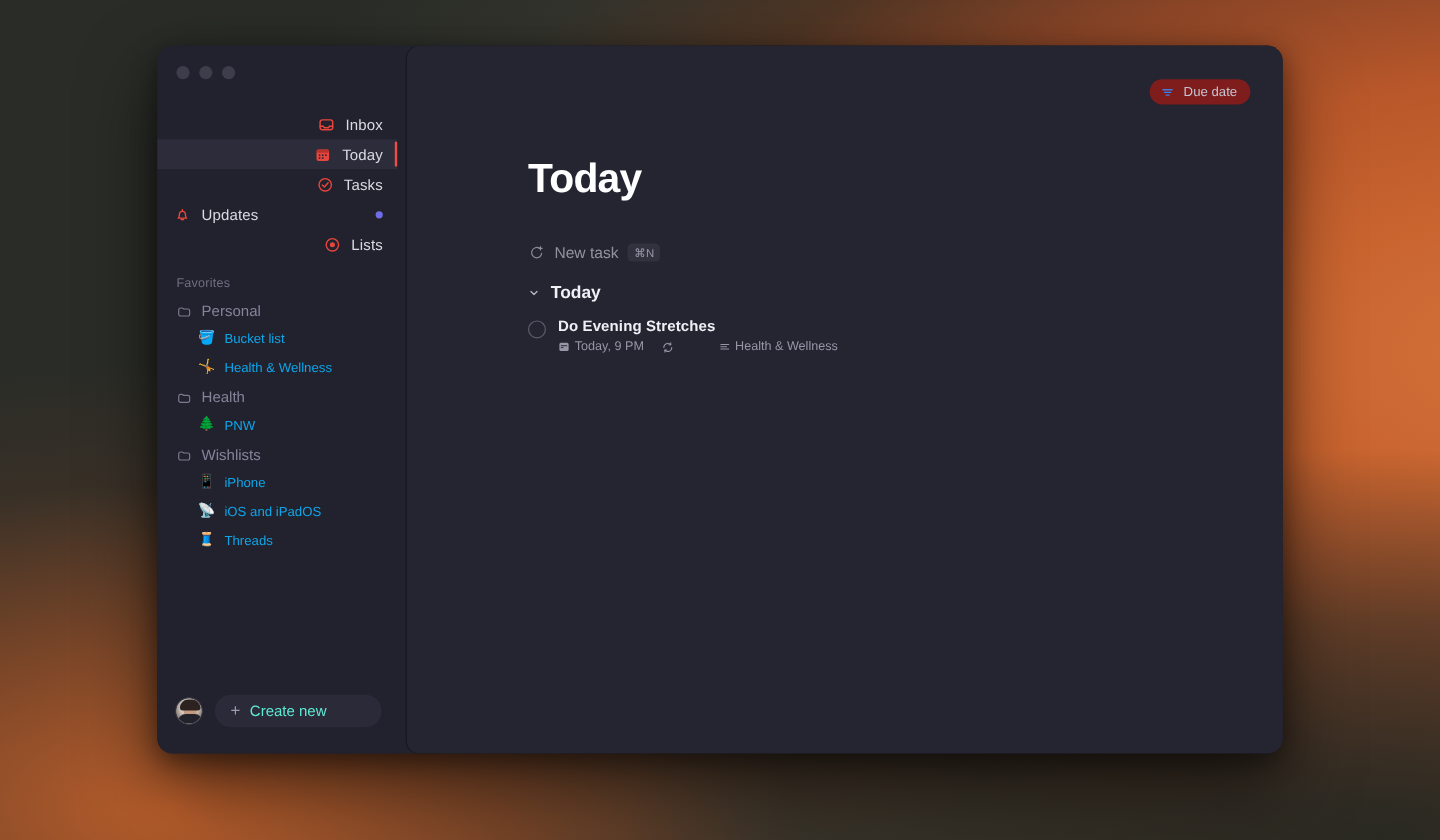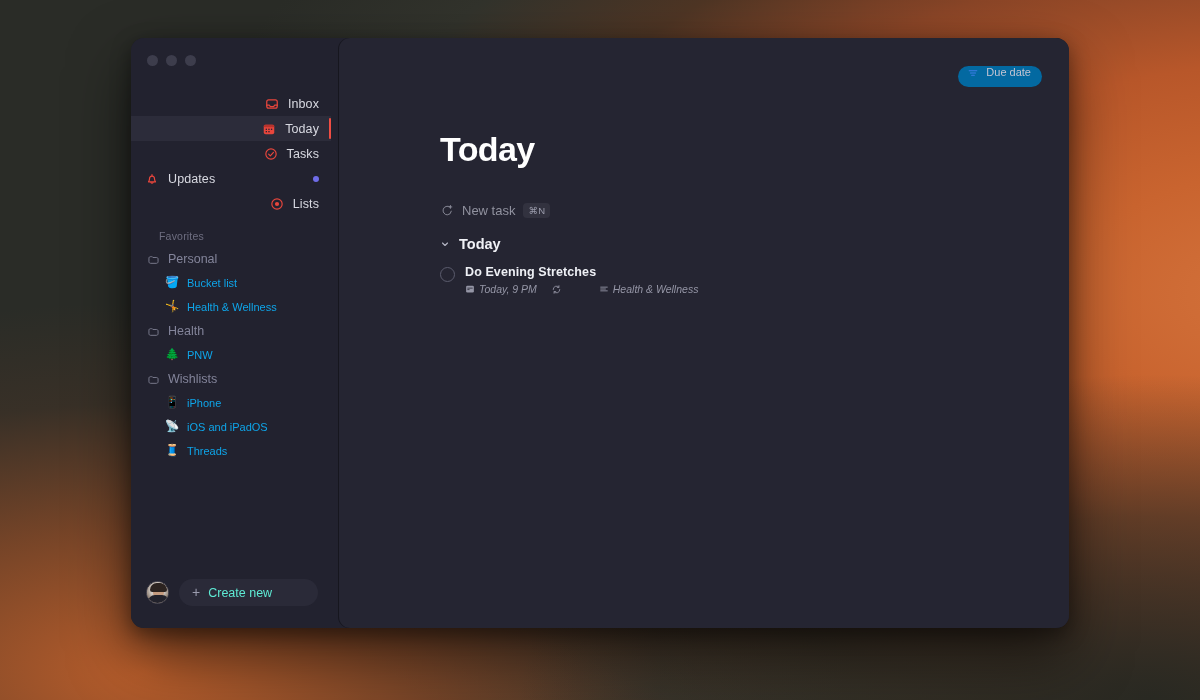--- a/index.html
+++ b/index.html
@@ -54,21 +54,21 @@
   .nav-item.selected { background:#2c2c3a; }
   .nav-item.selected .accent {
     position:absolute; right:0; top:2px; bottom:2px; width:2px;
     background:#ef4d43; border-radius:1px;
   }
   .ico { width:14px; height:14px; flex:0 0 14px; display:flex; align-items:center; justify-content:center; }
   .ico svg { display:block; }
   .dot-badge { margin-left:auto; width:6px; height:6px; border-radius:50%; background:#6f6ce8; }
 
   .section-label {
-    font-size:10.5px; color:#6e6e80; padding:14px 0 5px 28px; letter-spacing:.2px;
+    font-size:10.5px; color:#6e6e80; padding:14px 0 5px 16px; letter-spacing:.2px;
   }
   .group-item {
     display:flex; align-items:center; gap:8px;
     height:24px; padding:0 12px 0 15px;
   }
   .group-item .lbl { font-size:12.5px; color:#83849a; }
   .child-item {
     display:flex; align-items:center; gap:8px;
     height:24px; padding:0 12px 0 34px;
   }
@@ -105,22 +105,22 @@
     border-radius:11px 0 0 11px;
     margin-left:8px;
     position:relative;
     box-shadow:-1px 0 0 rgba(0,0,0,.35);
   }
   #main-inner { position:relative; height:100%; }
 
   #due-date-btn {
     position:absolute; right:27px; top:28px;
     height:21px; padding:0 11px 0 8px;
-    border-radius:11px; background:#0369a1;
-    display:flex; align-items:flex-start; gap:6px; cursor:default;
+    border-radius:11px; background:#7f1d1d;
+    display:flex; align-items:center; gap:6px; cursor:default;
   }
   #due-date-btn .lbl { font-size:11px; color:#c3c4d2; }
 
   #page-title {
     position:absolute; left:101px; top:92px;
     font-size:34px; font-weight:bold; color:#ffffff; letter-spacing:-.6px;
   }
 
   #new-task-row {
     position:absolute; left:101px; top:165px;
@@ -142,21 +142,21 @@
   #task-list { position:absolute; left:101px; top:226px; right:34px; }
   .task {
     display:flex; align-items:flex-start; gap:10px; padding-top:1px;
   }
   .checkbox {
     width:15px; height:15px; flex:0 0 15px; margin-top:2px;
     border-radius:50%; border:1.4px solid #5b5c6d; cursor:default;
   }
   .task-body { display:flex; flex-direction:column; gap:4px; }
   .task-title { font-size:12.5px; font-weight:bold; color:#eef0f5; letter-spacing:.1px; }
-  .task-meta { display:flex; align-items:center; gap:14px;font-style:italic; }
+  .task-meta { display:flex; align-items:center; gap:14px; }
   .meta-chunk { display:flex; align-items:center; gap:4px; }
   .meta-chunk .mlbl { font-size:10.5px; color:#9596a6; }
   .meta-gap { width:9px; }
 </style>
 </head>
 <body>
 
 <div id="backdrop">
   <div id="backdrop-glow"></div>
   <div id="backdrop-dark"></div>

